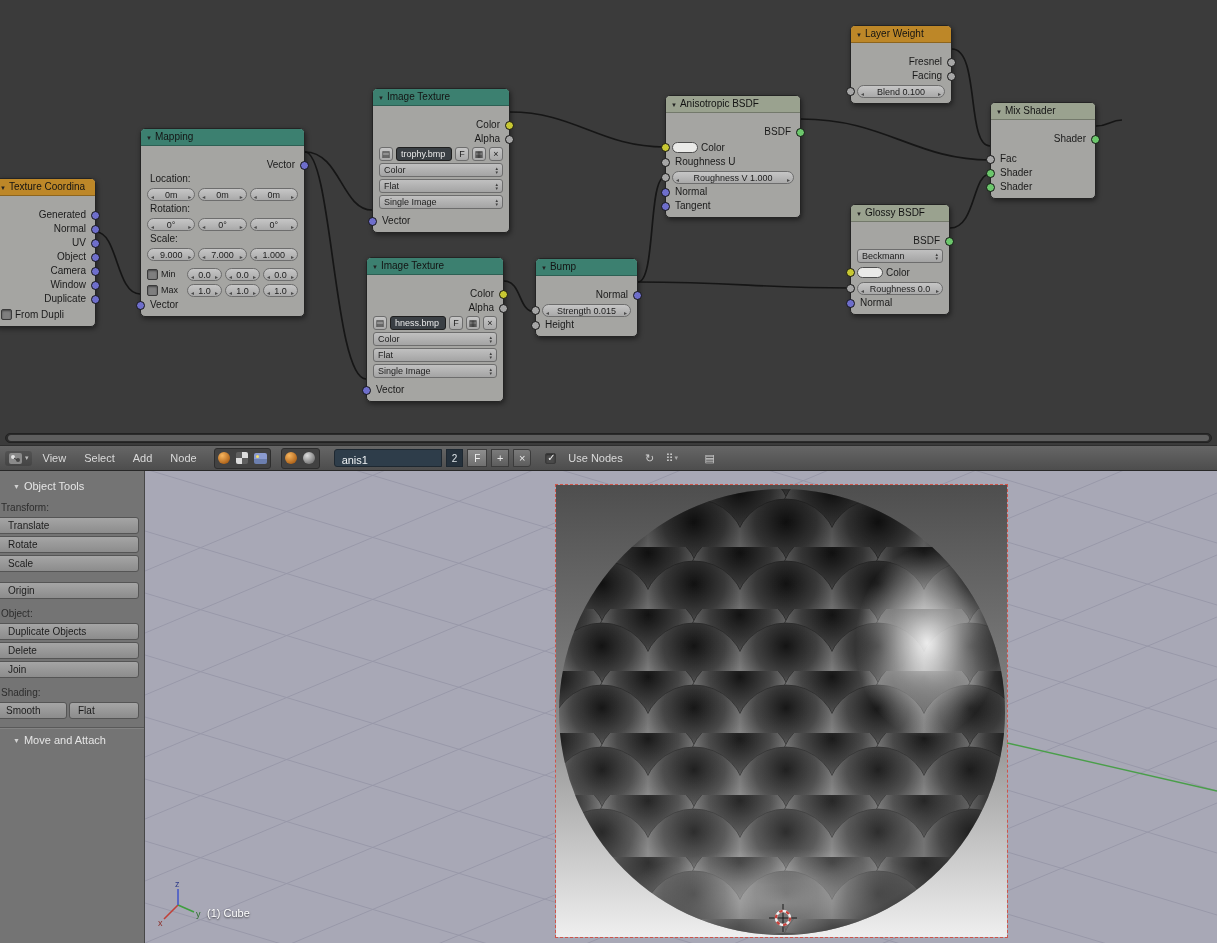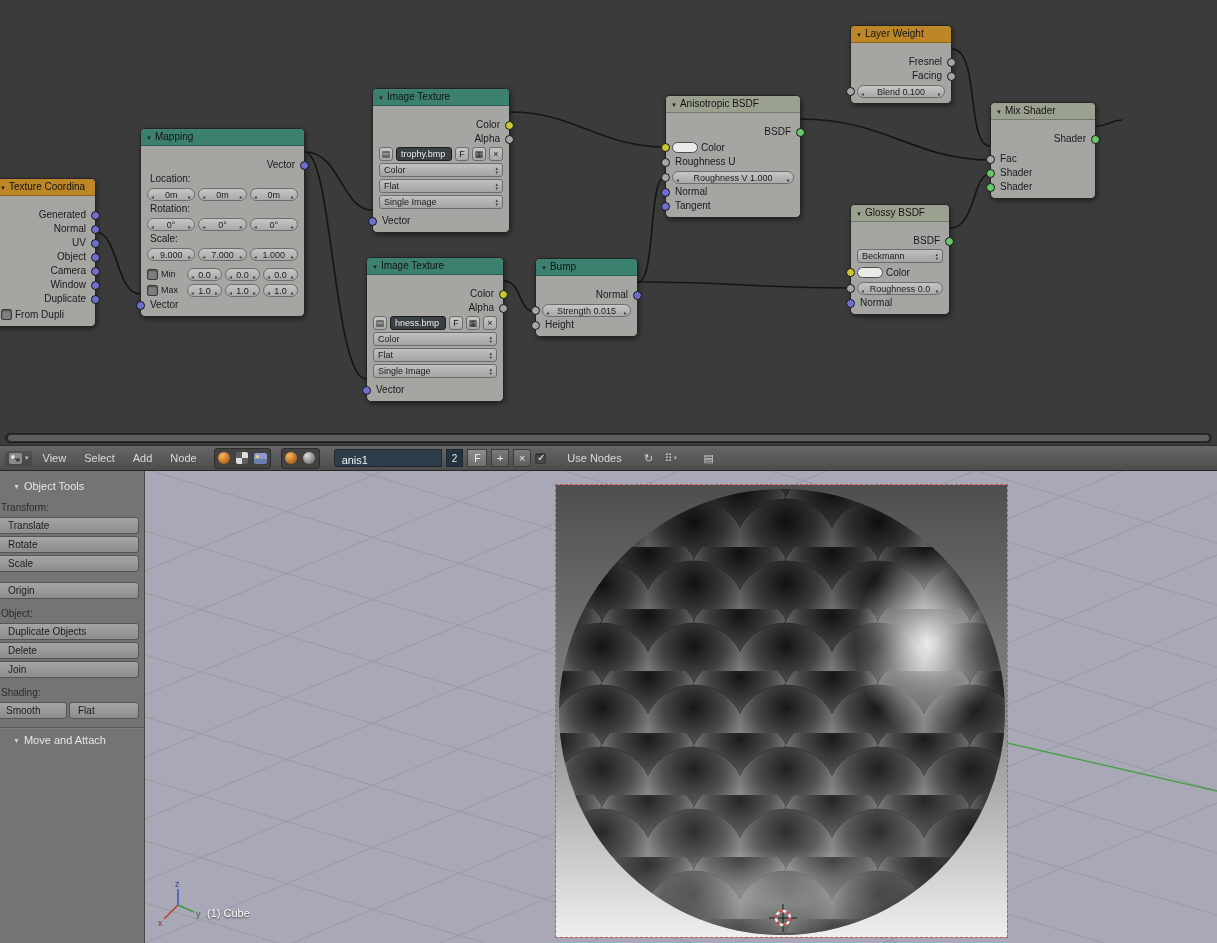--- a/index.html
+++ b/index.html
@@ -77,21 +77,21 @@
   .ic-photo::after{content:"";position:absolute;left:2px;top:2px;width:3px;height:3px;border-radius:50%;background:#f5e06a}
   .name-field{display:flex;align-items:flex-end;height:18px;background:#2e3d4a;border:1px solid #1e2831;
               border-radius:3px 0 0 3px;color:#eef2f4;padding:0 7px;min-width:108px;font-size:11px;margin-left:10px}
   .count-badge{height:18px;display:flex;align-items:center;padding:0 5px;background:#25313c;border:1px solid #1e2831;
                color:#dde3e7;font-size:10px}
   .fbtn{height:18px;display:flex;align-items:center;padding:0 6px;background:linear-gradient(#8e8e8e,#707070);
         border:1px solid #3d3d3d;color:#f2f2f2;font-size:10px}
   .sqbtn{height:18px;width:18px;display:flex;align-items:center;justify-content:center;
          background:linear-gradient(#7b7b7b,#5d5d5d);border:1px solid #3b3b3b;color:#eaeaea;font-size:11px}
   .sqbtn.last{border-radius:0 3px 3px 0}
-  .hcheck{display:flex;align-items:center;gap:21px;}
+  .hcheck{display:flex;align-items:center;gap:12px;margin-left:10px}
   .hcheck .cb{background:#4a4a4a}
   .cb.on::after{content:"✓";position:absolute;left:1px;top:-2px;font-size:10px;color:#f2f2f2}
   .hico{width:18px;height:18px;display:flex;align-items:center;justify-content:center;color:#cfcfcf;
         font-size:11px;border-radius:3px}
   .hico.dd2::after{content:"▾";font-size:7px;color:#aaa;margin-left:1px}
 
   
   .vp{position:absolute;left:0;top:471px;width:1217px;height:472px;background:#a8a8b6;overflow:hidden}
   .grid-svg{position:absolute;left:145px;top:0}
   .rstrip{position:absolute;left:145px;top:0;width:865px;height:19px;

